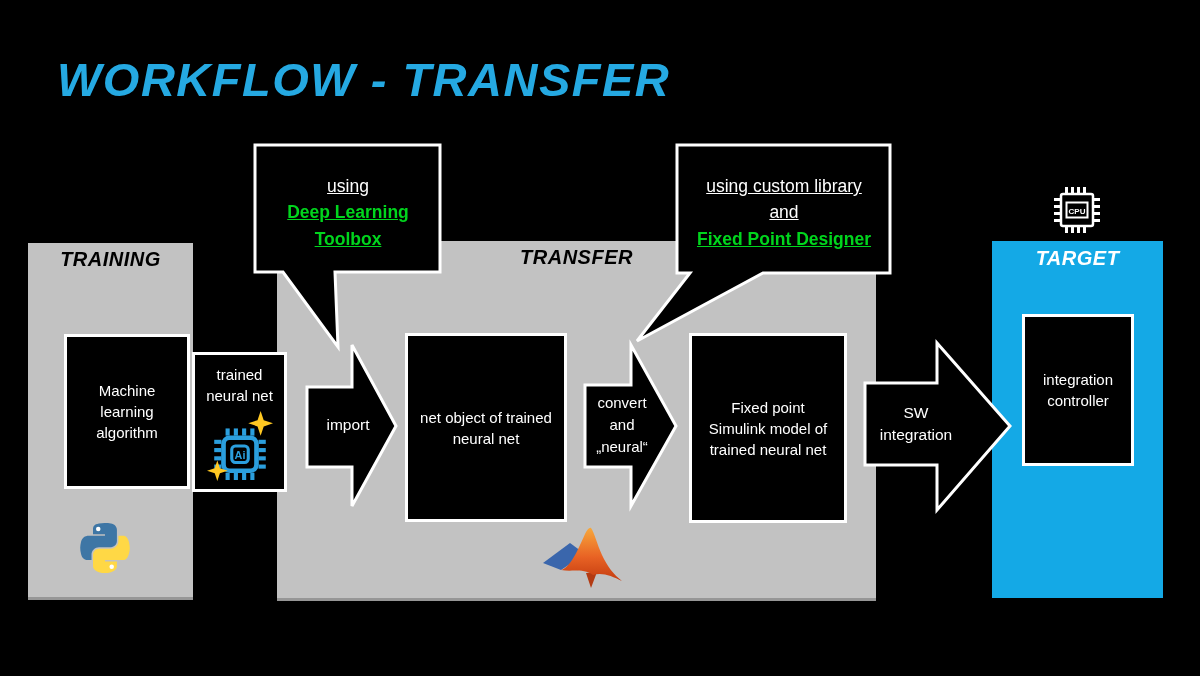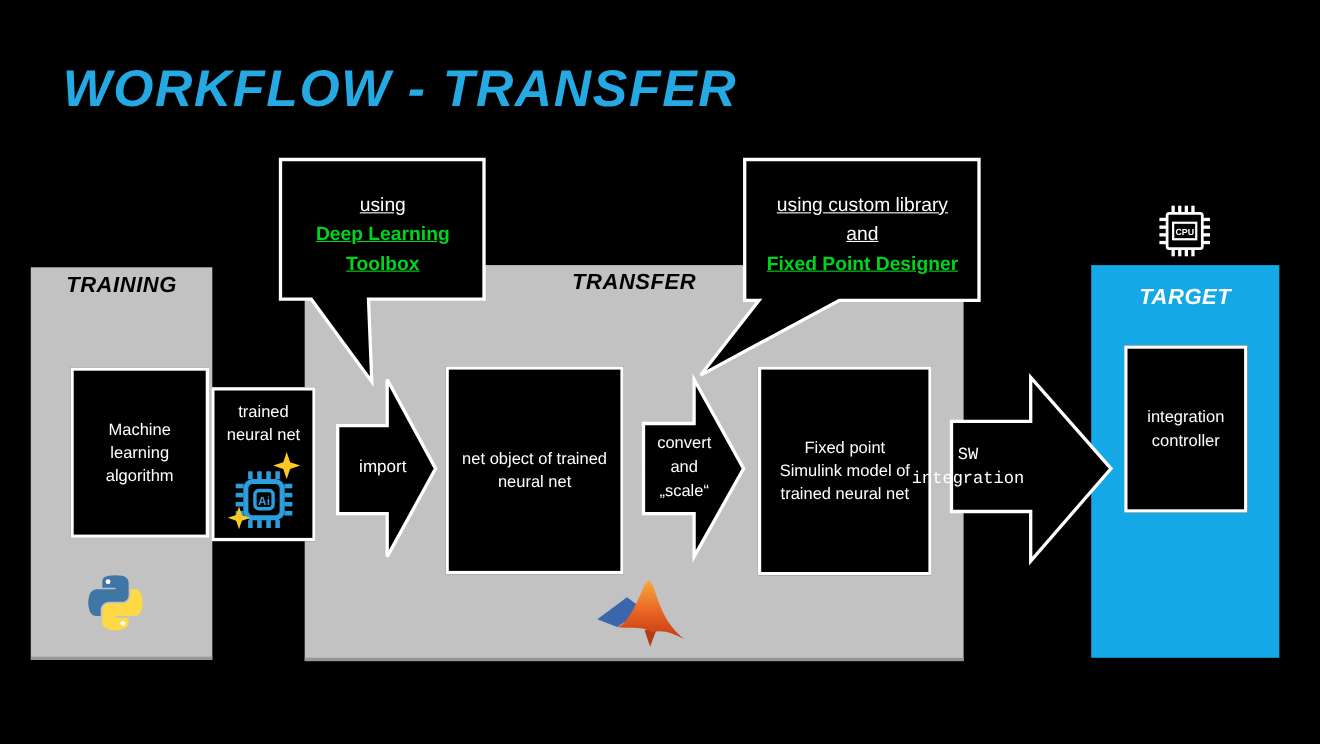--- a/index.html
+++ b/index.html
@@ -13,21 +13,21 @@
     color:#25A9E2;white-space:nowrap;
   }
   .panel{position:absolute;}
   .panel-gray{background:#C2C2C2;border-bottom:3px solid #969696;}
   .panel-blue{background:#14A9E6;}
   .sec-label{
     position:absolute;left:0;top:5px;width:100%;text-align:center;
     font-size:20px;font-weight:bold;font-style:italic;color:#000;letter-spacing:.5px;
   }
   .sec-label.light{color:#fff;line-height:1.25;}
-  .sec-label.light span{display:block;margin-top:12px;}
+  .sec-label.light span{display:block;}
   .overlay{position:absolute;left:0;top:0;pointer-events:none;}
   .shape{fill:#000;stroke:#fff;stroke-width:3;stroke-linejoin:miter;}
   .box{
     position:absolute;background:#000;border:3px solid #fff;box-sizing:border-box;
     display:flex;align-items:center;justify-content:center;text-align:center;
     color:#fff;font-size:15px;line-height:1.4;
   }
   .box .txt{display:block;}
   .box-col{flex-direction:column;justify-content:flex-start;padding-top:9px;}
   .bubble-text{
@@ -126,24 +126,24 @@
     <span class="ln green">Fixed Point Designer</span>
   </div>
 
   <div class="arrow-label" style="left:310px;top:414px;width:76px;">
     <span class="ln">import</span>
   </div>
 
   <div class="arrow-label" style="left:580px;top:392px;width:84px;font-size:15px;">
     <span class="ln">convert</span>
     <span class="ln">and</span>
-    <span class="ln">„scale“</span>
+    <span class="ln">„neural“</span>
   </div>
 
-  <div class="arrow-label" style="left:828px;top:402px;width:104px;font-family:Liberation Mono, monospace;">
+  <div class="arrow-label" style="left:864px;top:402px;width:104px;">
     <span class="ln">SW</span>
     <span class="ln">integration</span>
   </div>
 
   <svg class="logo" style="left:74px;top:521px;" width="62" height="64" viewBox="0 0 128 128">
     <path fill="#3E76A5" d="M63.391 1.988c-4.222.02-8.252.379-11.8 1.007-10.45 1.846-12.346 5.71-12.346 12.837v9.411h24.693v3.137H29.977c-7.176 0-13.46 4.313-15.426 12.521-2.268 9.405-2.368 15.275 0 25.096 1.755 7.311 5.947 12.519 13.124 12.519h8.491V67.234c0-8.151 7.051-15.34 15.426-15.34h24.665c6.866 0 12.346-5.654 12.346-12.548V15.833c0-6.693-5.646-11.72-12.346-12.837-4.244-.706-8.645-1.027-12.866-1.008z"></path>
     <path fill="#FFD845" d="M91.682 28.38v10.966c0 8.5-7.208 15.655-15.426 15.655H51.591c-6.756 0-12.346 5.783-12.346 12.549v23.515c0 6.691 5.818 10.628 12.346 12.547 7.816 2.297 15.312 2.713 24.665 0 6.216-1.801 12.346-5.423 12.346-12.547v-9.412H63.938v-3.138h37.012c7.176 0 9.852-5.005 12.348-12.519 2.578-7.735 2.467-15.174 0-25.096-1.774-7.145-5.161-12.521-12.348-12.521h-9.268z"></path>
     <circle cx="50.04" cy="14.28" r="4.66" fill="#fff"></circle>
     <circle cx="77.81" cy="92.62" r="4.66" fill="#fff"></circle>
   </svg>

